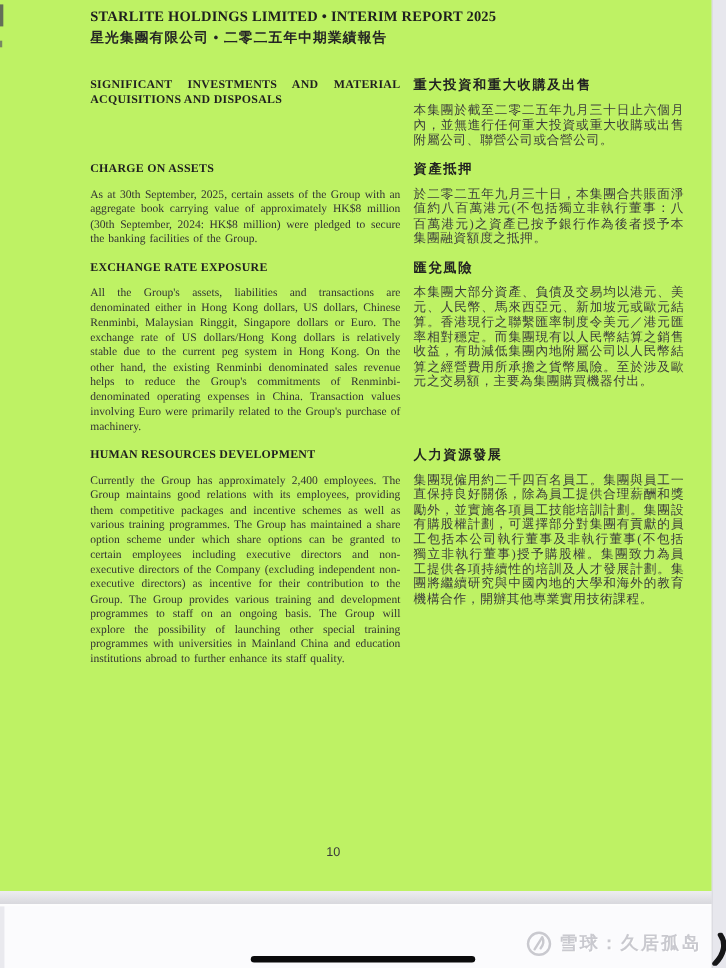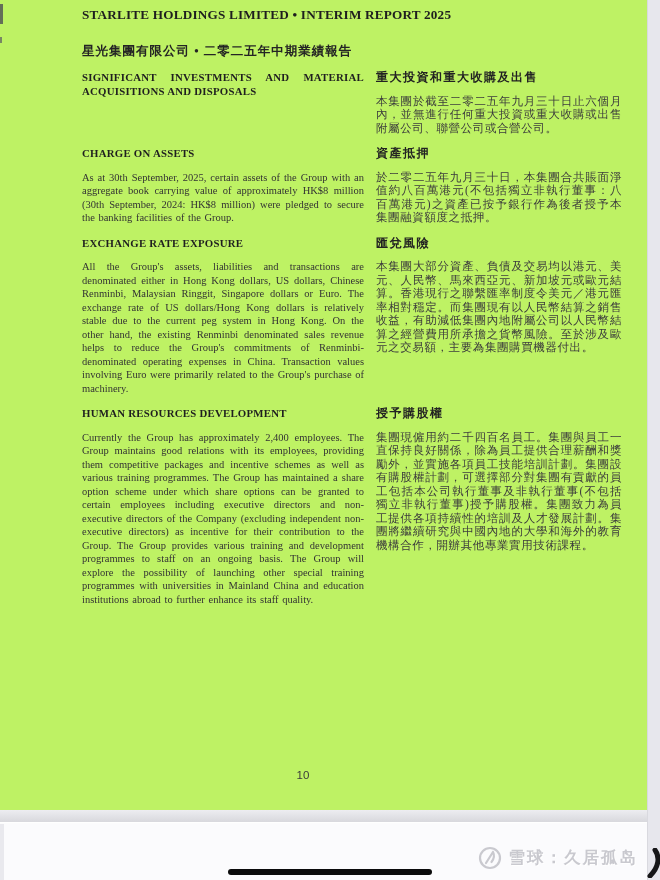--- a/index.html
+++ b/index.html
@@ -17,21 +17,21 @@
     position: absolute; left: 0; top: 0; width: 660px; height: 810px;
     background: #bef264;
   }
 
   .doc-header { position: absolute; left: 82px; top: 7px; }
   .t-en {
     font-size: 13.2px; font-weight: bold; letter-spacing: 0.2px;
     color: #1e1e1e; white-space: nowrap;
   }
   .t-zh {
-    margin-top: 20px; font-size: 12.5px; font-weight: bold;
+    margin-top: 3px; font-size: 12.5px; font-weight: bold;
     letter-spacing: 1px; color: #242424; white-space: nowrap;
   }
 
   .cols { position: absolute; left: 82px; top: 71px; width: 540px; }
   .row { display: flex; }
   .col-en { width: 282px; }
   .col-zh { width: 246px; margin-left: 12px; }
 
   .col-en h2 {
     font-size: 10.8px; font-weight: bold; line-height: 13.5px;
@@ -143,21 +143,21 @@
         <p>本集團大部分資產、負債及交易均以港元、美元、人民幣、馬來西亞元、新加坡元或歐元結算。香港現行之聯繫匯率制度令美元／港元匯率相對穩定。而集團現有以人民幣結算之銷售收益，有助減低集團內地附屬公司以人民幣結算之經營費用所承擔之貨幣風險。至於涉及歐元之交易額，主要為集團購買機器付出。</p>
       </div>
     </section>
 
     <section class="row">
       <div class="col-en">
         <h2>HUMAN RESOURCES DEVELOPMENT</h2>
         <p>Currently the Group has approximately 2,400 employees. The Group maintains good relations with its employees, providing them competitive packages and incentive schemes as well as various training programmes. The Group has maintained a share option scheme under which share options can be granted to certain employees including executive directors and non-executive directors of the Company (excluding independent non-executive directors) as incentive for their contribution to the Group. The Group provides various training and development programmes to staff on an ongoing basis. The Group will explore the possibility of launching other special training programmes with universities in Mainland China and education institutions abroad to further enhance its staff quality.</p>
       </div>
       <div class="col-zh">
-        <h2>授予購股權</h2>
+        <h2>人力資源發展</h2>
         <p>集團現僱用約二千四百名員工。集團與員工一直保持良好關係，除為員工提供合理薪酬和獎勵外，並實施各項員工技能培訓計劃。集團設有購股權計劃，可選擇部分對集團有貢獻的員工包括本公司執行董事及非執行董事(不包括獨立非執行董事)授予購股權。集團致力為員工提供各項持續性的培訓及人才發展計劃。集團將繼續研究與中國內地的大學和海外的教育機構合作，開辦其他專業實用技術課程。</p>
       </div>
     </section>
 
   </div>
 
   <div class="pageno">10</div>
 </div>
 
 <div class="band"></div>

